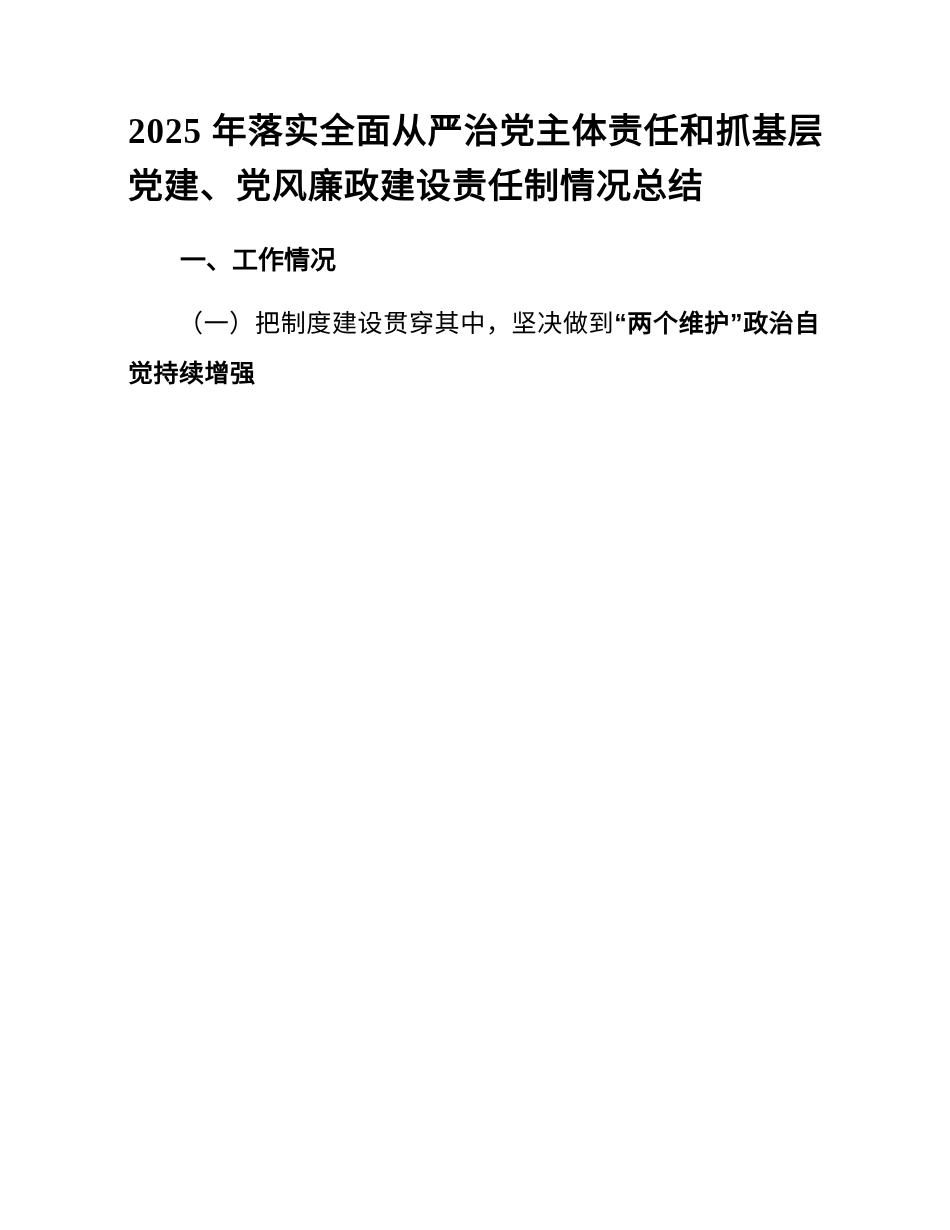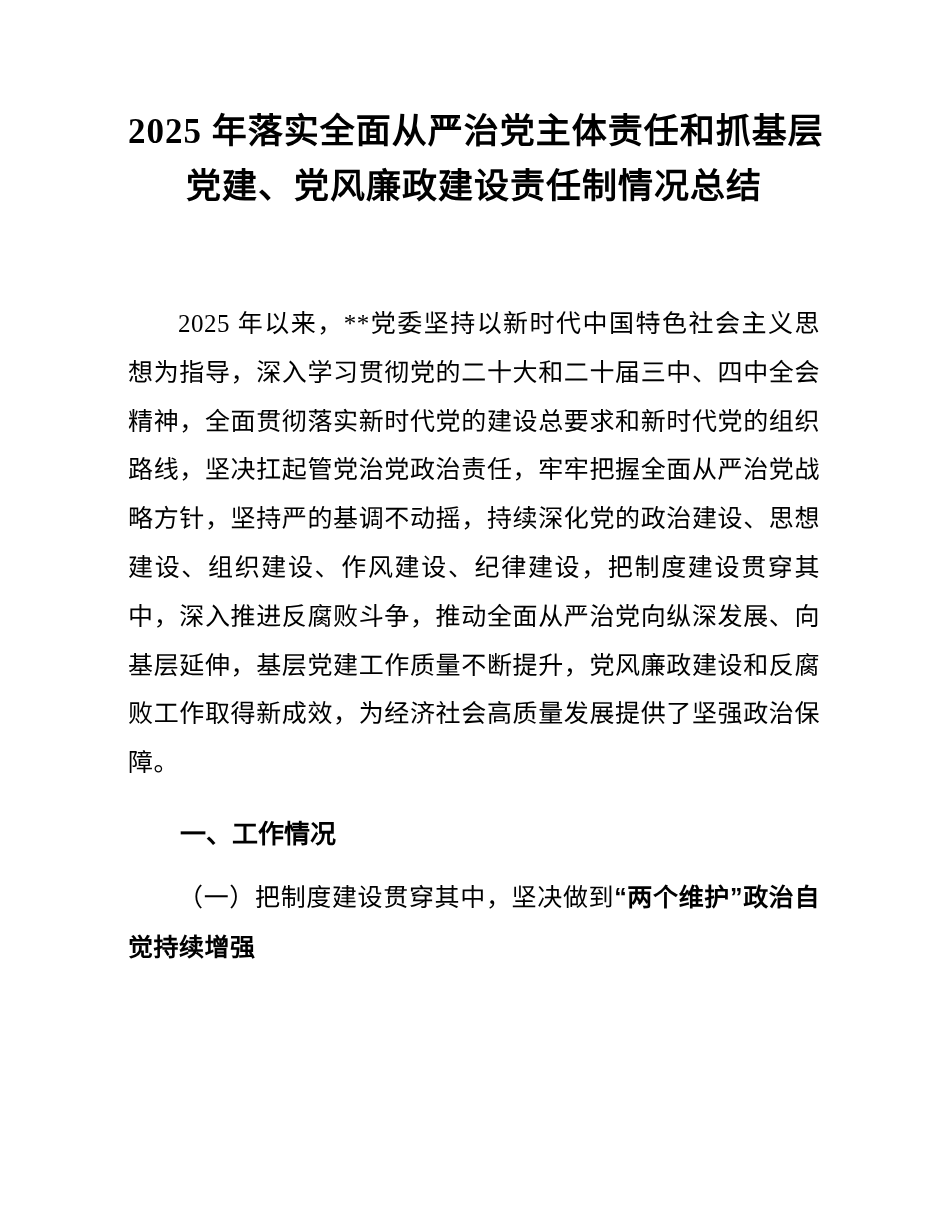--- a/index.html
+++ b/index.html
@@ -20,21 +20,21 @@
     color: #000000;
     padding: 104px 130px 0 128px;
     font-family: "Liberation Serif", serif;
   }
   .doc-title {
     margin: 0;
     font-weight: 700;
     font-size: 35px;
     line-height: 55px;
     letter-spacing: 1px;
-    text-align: center;
+    text-align: left;
     font-family: "Liberation Serif", serif;
   }
   .title-line {
     display: block;
     white-space: nowrap;
   }
   .body-text {
     margin: 0;
     font-size: 25px;
     line-height: 48.8px;
@@ -75,20 +75,19 @@
 </head>
 <body>
 
 <div class="page">
 
   <h1 class="doc-title">
     <span class="title-line">2025 年落实全面从严治党主体责任和抓基层</span>
     <span class="title-line">党建、党风廉政建设责任制情况总结</span>
   </h1>
 
-  <p class="body-text intro-para">2025 年以来，**党委坚持以新时代中国特色社会主义思想为指导，深入学习贯彻党的二十大和二十届三中、四中全会精神，全面贯彻落实新时代党的建设总要求和新时代党的组织路线，坚决扛起管党治党政治责任，牢牢把握全面从严治党战略方针，坚持严的基调不动摇，持续深化党的政治建设、思想建设、组织建设、作风建设、纪律建设，把制度建设贯穿其中，深入推进反腐败斗争，推动全面从严治党向纵深发展、向基层延伸，基层党建工作质量不断提升，党风廉政建设和反腐败工作取得新成效，为经济社会高质量发展提供了坚强政治保障。</p>
 
   <h2 class="section-heading">一、工作情况</h2>
 
   <h3 class="subsection-heading"><span>（一）把制度建设贯穿其中，坚决做到</span><span class="subsection-emphasis">“两个维护”政治自觉持续增强</span></h3>
 
 
 </div>
 
 </body></html>

